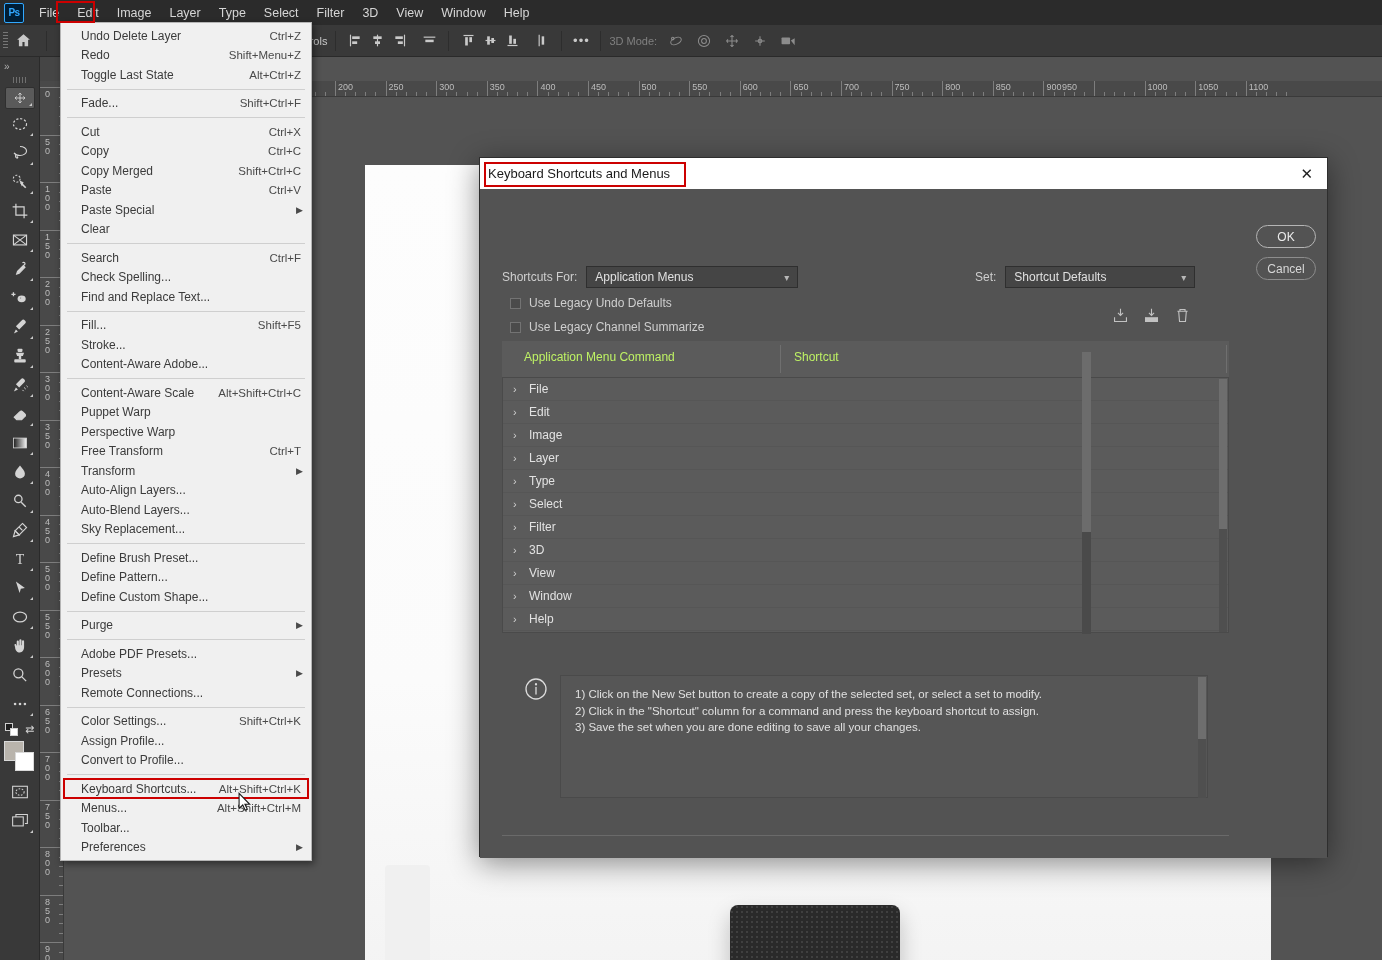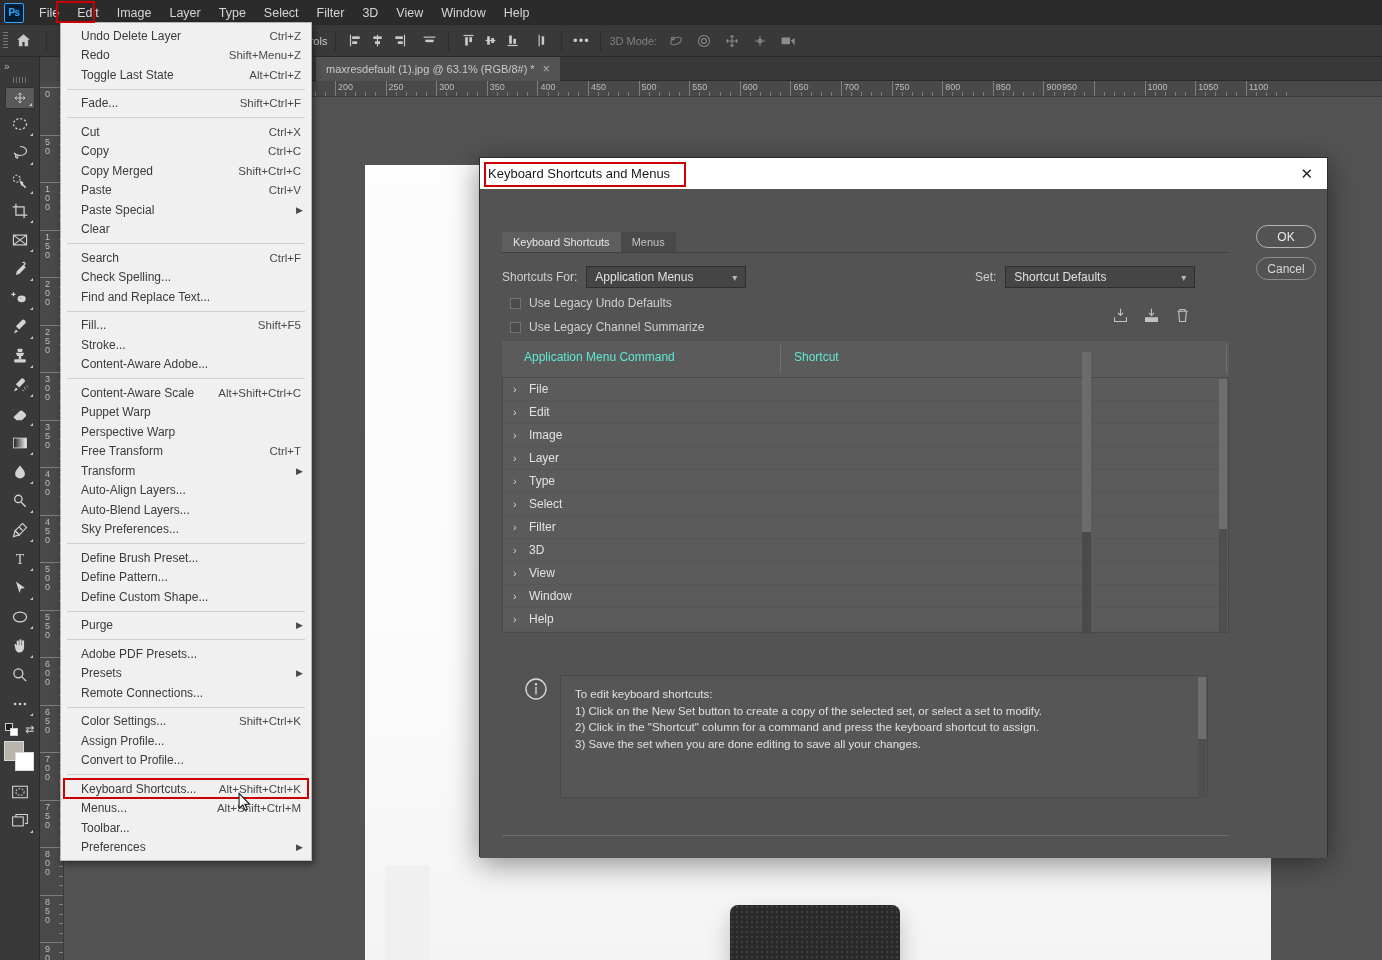--- a/index.html
+++ b/index.html
@@ -198,21 +198,21 @@
   .sel {
     background: #454545; border: 1px solid #2f2f2f; color: #e0e0e0;
     font-size: 12px; height: 22px; display: flex; align-items: center;
     padding: 0 8px; justify-content: space-between;
   }
   .sel .cv { color: #b7b7b7; font-size: 10px; margin-left: 12px; }
 
   .cbrow { display: flex; align-items: center; gap: 8px; }
   .cbox { width: 11px; height: 11px; background: #4b4b4b; border: 1px solid #737373; }
   .colbar { position: absolute; left: 22px; top: 152px; width: 727px; height: 36px; background: #5b5b5b; }
-  .colbar .cell { position: absolute; top: 9px; color: #5eead4; font-size: 12px; }
+  .colbar .cell { position: absolute; top: 9px; color: #bef264; font-size: 12px; }
   .colbar .divider { position: absolute; top: 4px; width: 1px; height: 28px; background: #6f6f6f; }
 
   .listbox {
     position: absolute; left: 22px; top: 188px; width: 727px; height: 256px;
     background: #5b5b5b; border: 1px solid #4a4a4a; overflow: hidden;
   }
   .lrow {
     height: 23px; display: flex; align-items: center;
     border-bottom: 1px solid #565656; padding-left: 10px; color: #e2e2e2; font-size: 12px;
   }
@@ -572,27 +572,20 @@
           <rect x="2" y="4" width="13" height="11"></rect>
           <path d="M6 4V1h14v11h-3"></path>
         </svg>
       <i class="corner"></i>
     </div>
   </div>
 
   <div class="dockstrip"></div>
 
   <div class="docarea">
-    <div class="tabbar">
-      <div class="panel-tab">sh</div>
-      <div class="doctab">
-        <span>maxresdefault (1).jpg @ 63.1% (RGB/8#) *</span>
-        <span class="x">×</span>
-      </div>
-    </div>
 
     <div class="hruler" id="hruler">
         <div class="tick" style="left: 18px; height: 15px;"></div>
         <div class="lbl" style="left: 21px;">50</div>
         <div class="tick" style="left: 28.12px; height: 4px; top: 11px;"></div>
         <div class="tick" style="left: 38.24px; height: 4px; top: 11px;"></div>
         <div class="tick" style="left: 48.36px; height: 4px; top: 11px;"></div>
         <div class="tick" style="left: 58.48px; height: 4px; top: 11px;"></div>
         <div class="tick" style="left: 68.6px; height: 15px;"></div>
         <div class="lbl" style="left: 71.6px;">0</div>
@@ -940,21 +933,21 @@
         <span class="label">Transform</span>
         <span class="arrow">▶</span>
       </div>
       <div class="emi">
         <span class="label">Auto-Align Layers...</span>
       </div>
       <div class="emi">
         <span class="label">Auto-Blend Layers...</span>
       </div>
       <div class="emi">
-        <span class="label">Sky Preferences...</span>
+        <span class="label">Sky Replacement...</span>
       </div>
       <div class="em-sep"></div>
       <div class="emi">
         <span class="label">Define Brush Preset...</span>
       </div>
       <div class="emi">
         <span class="label">Define Pattern...</span>
       </div>
       <div class="emi">
         <span class="label">Define Custom Shape...</span>
@@ -1011,28 +1004,24 @@
 
   <div class="dlg">
     <div class="dlg-title">
       <span class="t">Keyboard Shortcuts and Menus</span>
       <span class="dlg-close">✕</span>
     </div>
     <div class="title-highlight"></div>
 
     <div class="dlg-body">
 
-      <div class="tabrow">
-        <div class="dtab active">Keyboard Shortcuts</div>
-        <div class="dtab">Menus</div>
-      </div>
 
       <div style="position:absolute;left:22px;top:77px;display:flex;align-items:center;gap:9px;">
         <span class="lbl-sm">Shortcuts For:</span>
-        <span class="sel" style="width:160px">
+        <span class="sel" style="width:212px">
           <span>Application Menus</span>
           <span class="cv">▾</span>
         </span>
       </div>
 
       <div style="position:absolute;left:495px;top:77px;display:flex;align-items:center;gap:9px;">
         <span class="lbl-sm">Set:</span>
         <span class="sel" style="width:190px">
           <span>Shortcut Defaults</span>
           <span class="cv">▾</span>
@@ -1136,21 +1125,20 @@
 
       <div class="infoicon">
         <svg width="24" height="24" viewBox="0 0 24 24" fill="none" stroke="currentColor" stroke-width="1.3">
             <circle cx="12" cy="12" r="10"></circle>
             <path d="M12 7.2v.2" stroke-width="2.2" stroke-linecap="round"></path>
             <path d="M12 10.5v6.5" stroke-linecap="round"></path>
           </svg>
       </div>
       <div class="infobox">
         <div class="txt">
-          <div>To edit keyboard shortcuts:</div>
           <div>1) Click on the New Set button to create a copy of the selected set, or select a set to modify.</div>
           <div>2) Click in the "Shortcut" column for a command and press the keyboard shortcut to assign.</div>
           <div>3) Save the set when you are done editing to save all your changes.</div>
         </div>
         <div class="info-scroll">
             <div class="thumb"></div>
           </div>
       </div>
 
       <div class="dlg-bottom-line"></div>

